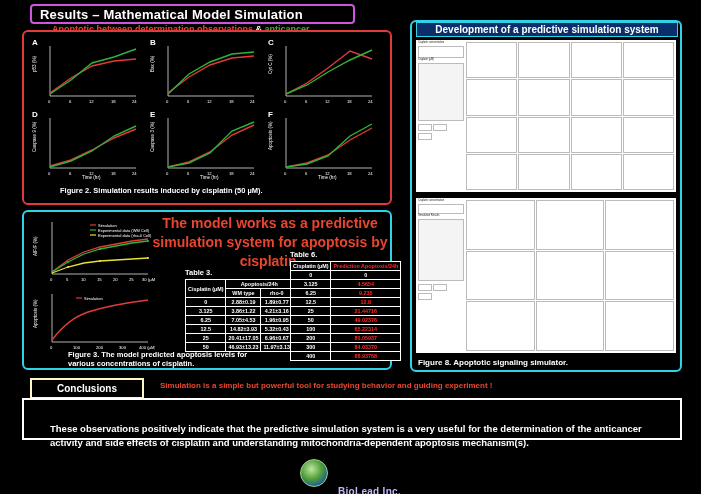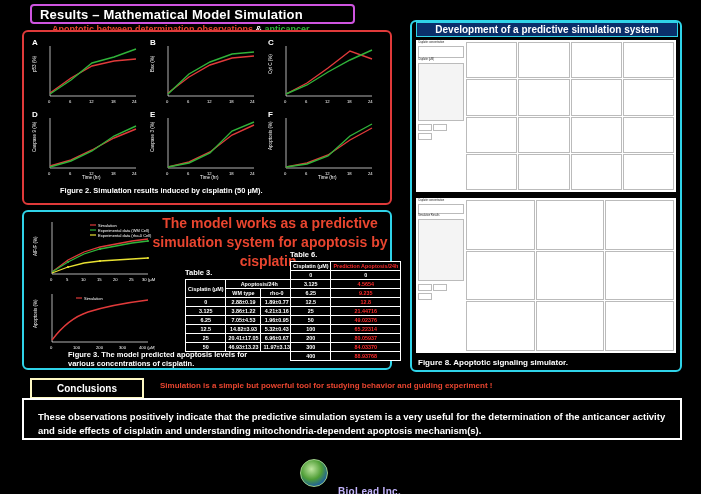--- a/index.html
+++ b/index.html
@@ -60,21 +60,21 @@
   .sub1{left:416px;top:40px;width:260px;height:152px;}
   .sub2{left:416px;top:198px;width:260px;height:155px;}
 
   
   .concl-tag{position:absolute;left:30px;top:378px;width:110px;height:17px;
     border:2px solid #fef9c3;border-radius:0;display:flex;align-items:center;justify-content:center;}
   .concl-tag span{font-size:10px;font-weight:bold;color:#fff;}
   .concl-sub{position:absolute;left:160px;top:381px;font-size:8px;font-weight:bold;color:#e9452f;}
   .concl-box{position:absolute;left:22px;top:398px;width:660px;height:42px;
     border:2px solid #fff;box-sizing:border-box;padding:6px 10px;}
-  .concl-box p{margin:4px;font-size:9.5px;font-weight:bold;line-height:1.5;color:#fff;}
+  .concl-box p{margin:16px;font-size:9.5px;font-weight:bold;line-height:1.5;color:#fff;}
 
   
   .footer{position:absolute;left:0;top:452px;width:701px;height:42px;display:flex;
     align-items:center;justify-content:center;gap:10px;}
   .logo{width:26px;height:26px;border-radius:50%;
     background:radial-gradient(circle at 40% 35%,#bfe6a0 0%,#4f9e36 45%,#1d5e9c 75%,#0d3a6b 100%);
     border:1px solid #9fd08a;}
   .brand{font-size:10px;font-weight:bold;color:#c4b5fd;letter-spacing:.3px;margin-top:36px;}
 
   .axis-txt{font-size:4.2px;fill:#fff;font-family:"Liberation Sans",sans-serif;}

